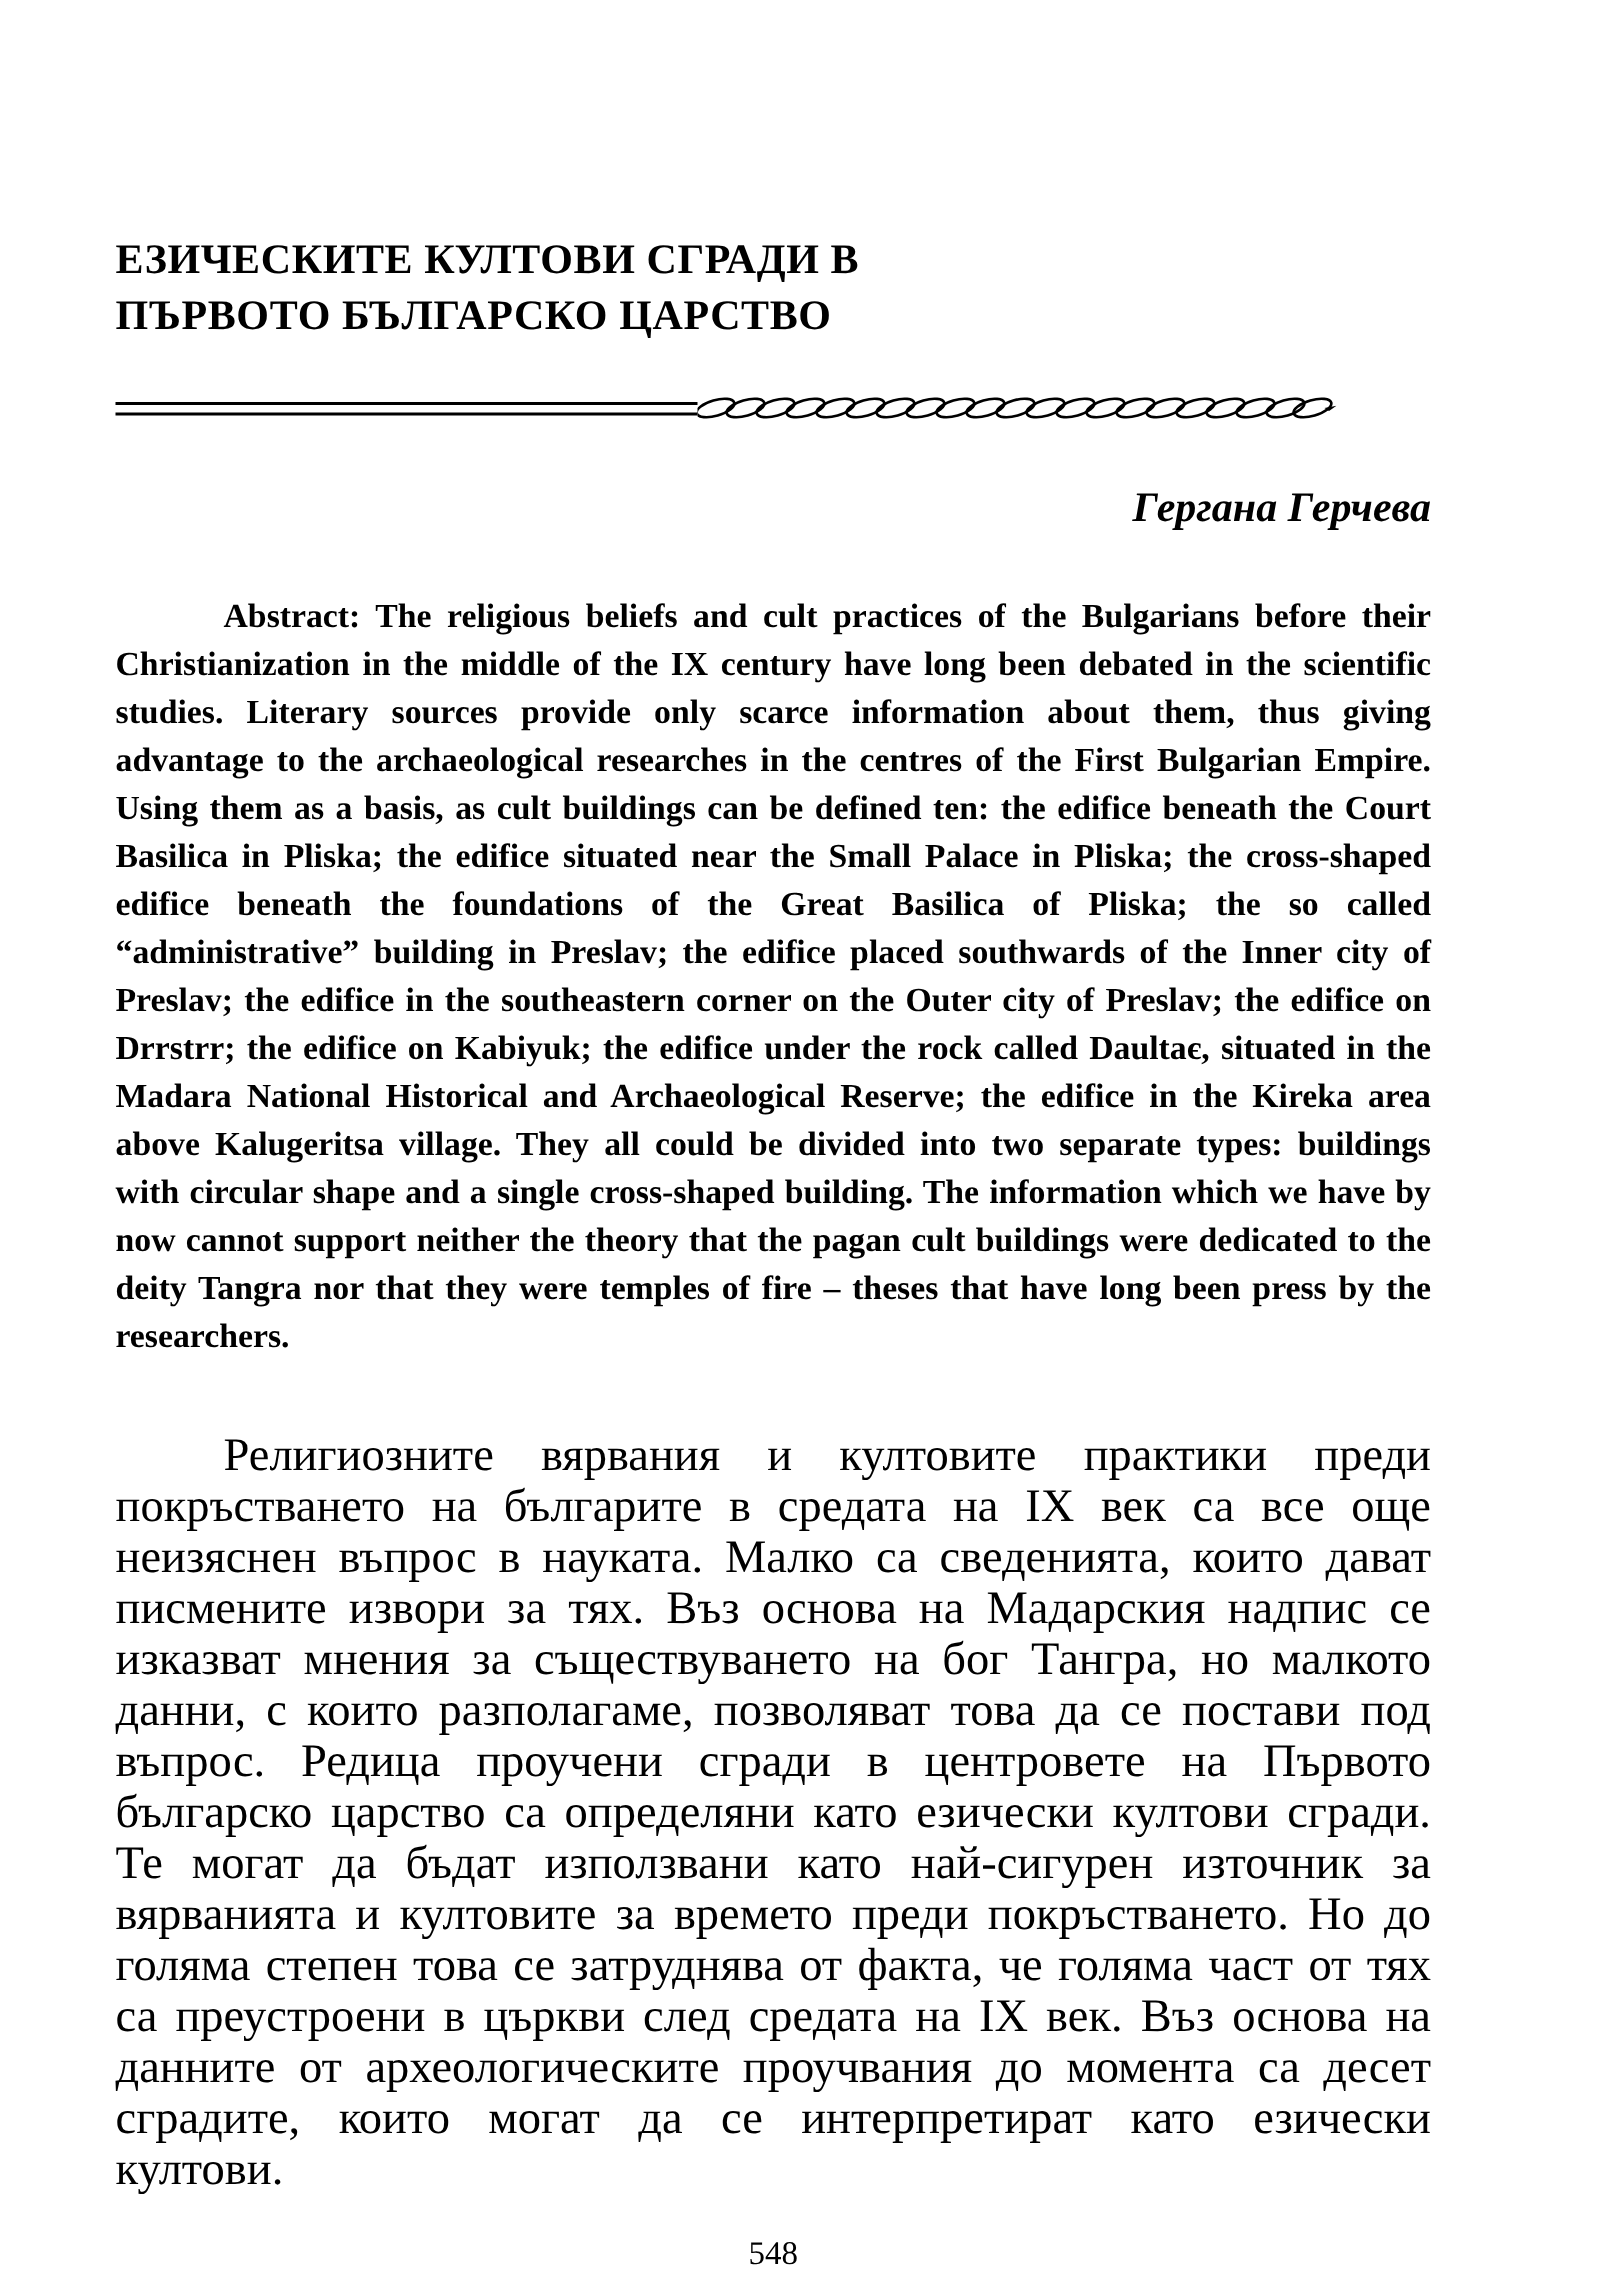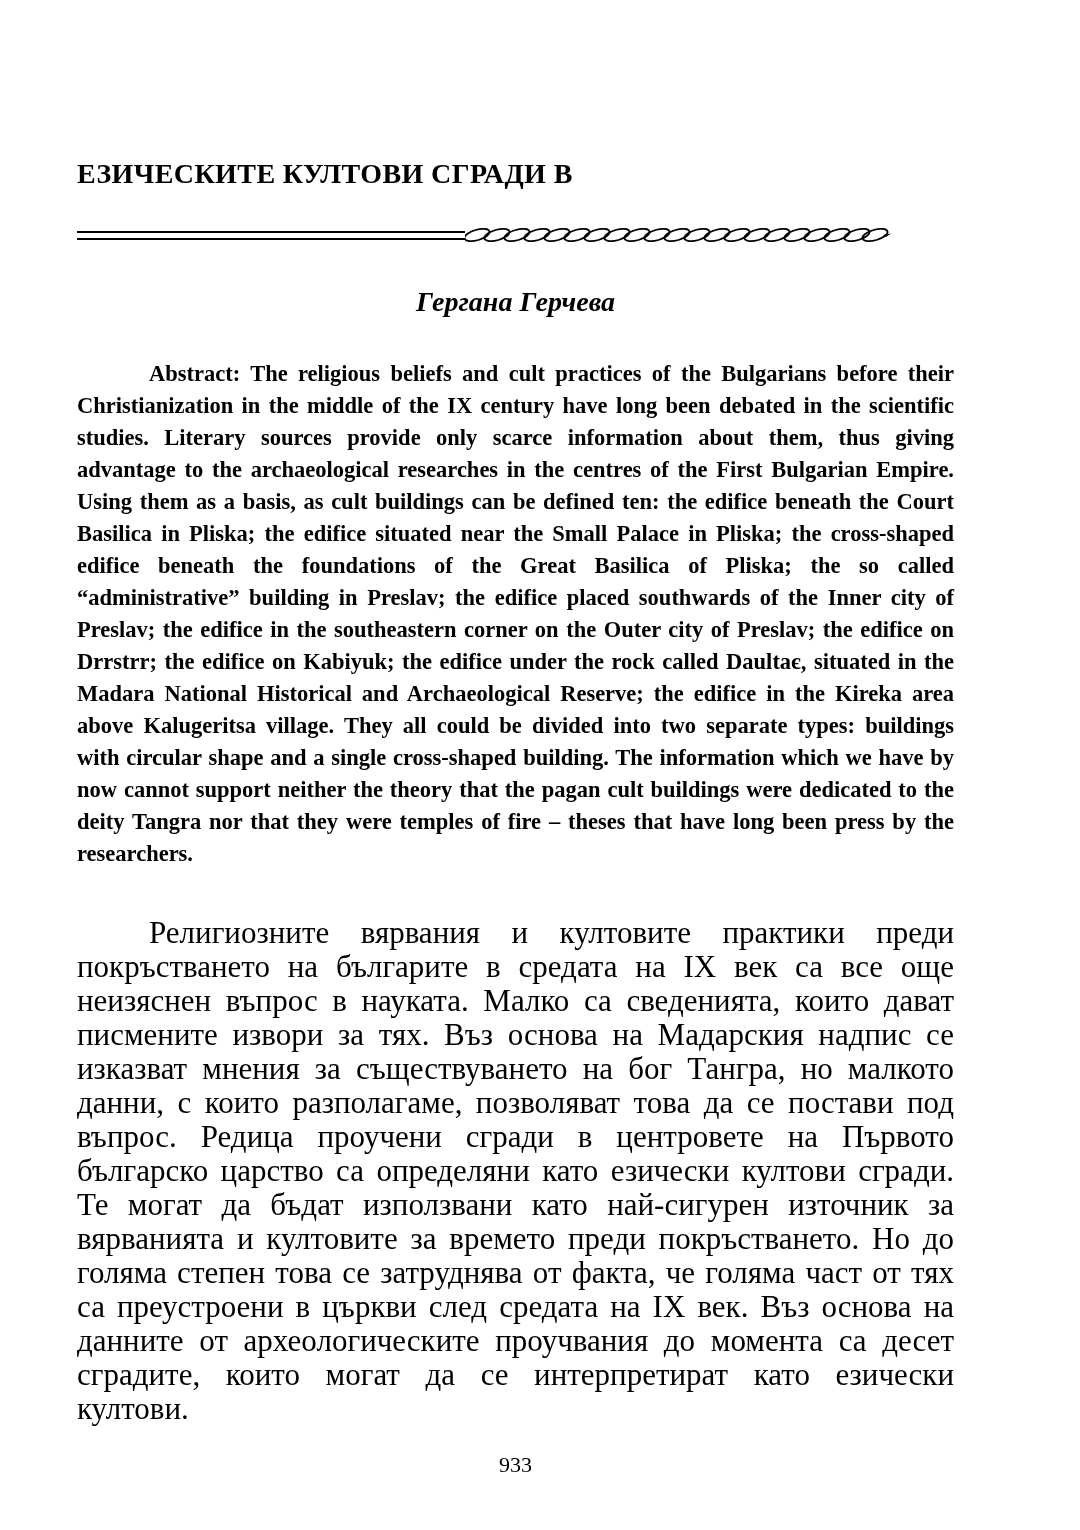--- a/index.html
+++ b/index.html
@@ -39,21 +39,21 @@
     border-top: 2.5px solid #000;
     border-bottom: 2px solid #000;
   }
   .chain-wrap {
     flex: 1;
     display: flex;
     align-items: center;
   }
   .author {
     margin-top: 42px;
-    text-align: center;
+    text-align: right;
     font-weight: bold;
     font-style: italic;
     font-size: 28px;
     line-height: 32px;
   }
   .abstract {
     margin: 40px 0 0 0;
     font-size: 22.5px;
     line-height: 32px;
     text-align: justify;
@@ -75,20 +75,21 @@
     font-size: 22px;
   }
 </style>
 </head>
 <body>
 
 <div class="page">
 
   <div class="title">
     <div>ЕЗИЧЕСКИТЕ КУЛТОВИ СГРАДИ В</div>
+    <div>ПЪРВОТО БЪЛГАРСКО ЦАРСТВО</div>
   </div>
 
   <div class="divider">
     <div class="double-rule"></div>
     <div class="chain-wrap">
       <svg width="426" height="18" viewBox="0 0 426 18" xmlns="http://www.w3.org/2000/svg" aria-hidden="true">
         <defs>
           <g id="link">
             <ellipse cx="0" cy="9" rx="13" ry="5.2" fill="none" stroke="#000" stroke-width="1.8" transform="rotate(-16 0 9)"></ellipse>
           </g>
@@ -118,15 +119,15 @@
       </svg>
     </div>
   </div>
 
   <div class="author">Гергана Герчева</div>
 
   <p class="abstract"><strong>Abstract:</strong> <span>The religious beliefs and cult practices of the Bulgarians before their Christianization in the middle of the IX century have long been debated in the scientific studies. Literary sources provide only scarce information about them, thus giving advantage to the archaeological researches in the centres of the First Bulgarian Empire. Using them as a basis, as cult buildings can be defined ten: the edifice beneath the Court Basilica in Pliska; the edifice situated near the Small Palace in Pliska; the cross-shaped edifice beneath the foundations of the Great Basilica of Pliska; the so called “administrative” building in Preslav; the edifice placed southwards of the Inner city of Preslav; the edifice in the southeastern corner on the Outer city of Preslav; the edifice on Drrstrr; the edifice on Kabiyuk; the edifice under the rock called Daultaє, situated in the Madara National Historical and Archaeological Reserve; the edifice in the Kireka area above Kalugeritsa village. They all could be divided into two separate types: buildings with circular shape and a single cross-shaped building. The information which we have by now cannot support neither the theory that the pagan cult buildings were dedicated to the deity Tangra nor that they were temples of fire – theses that have long been press by the researchers.</span></p>
 
   <p class="body-par">Религиозните вярвания и култовите практики преди покръстването на българите в средата на IX век са все още неизяснен въпрос в науката. Малко са сведенията, които дават писмените извори за тях. Въз основа на Мадарския надпис се изказват мнения за съществуването на бог Тангра, но малкото данни, с които разполагаме, позволяват това да се постави под въпрос. Редица проучени сгради в центровете на Първото българско царство са определяни като езически култови сгради. Те могат да бъдат използвани като най-сигурен източник за вярванията и култовите за времето преди покръстването. Но до голяма степен това се затруднява от факта, че голяма част от тях са преустроени в църкви след средата на IX век. Въз основа на данните от археологическите проучвания до момента са десет сградите, които могат да се интерпретират като езически култови.</p>
 
-  <div class="page-number">933</div>
+  <div class="page-number">548</div>
 
 </div>
 
 </body></html>

